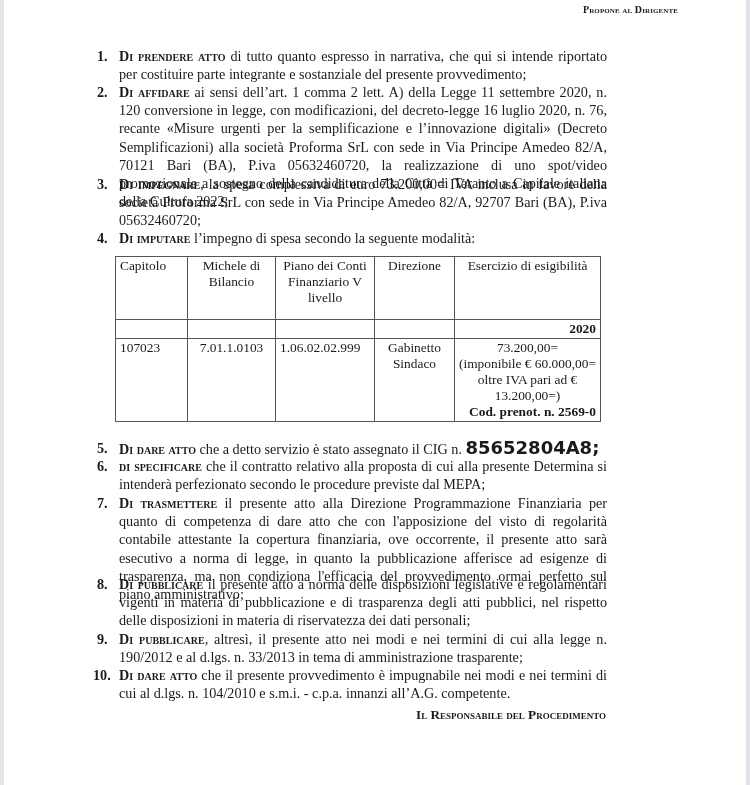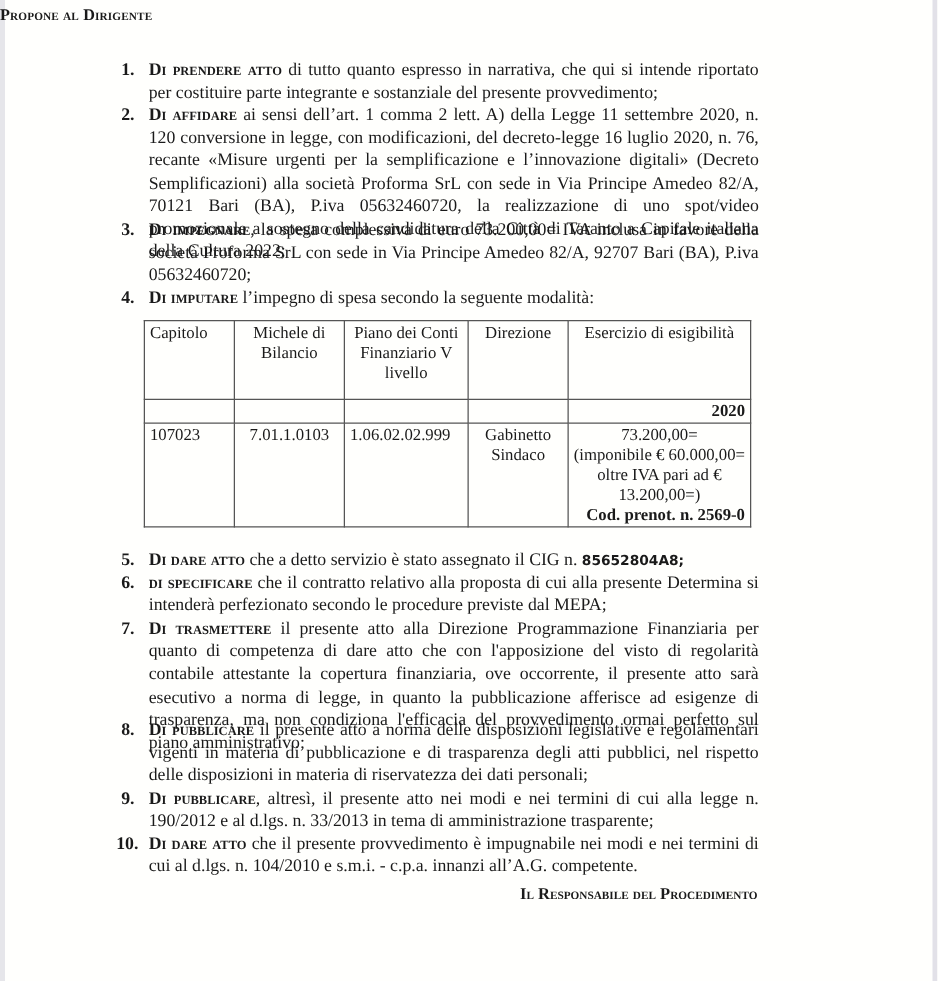--- a/index.html
+++ b/index.html
@@ -8,30 +8,30 @@
     background: #ffffff;
     font-family: "Liberation Serif", "DejaVu Serif", serif;
     color: #1a1a1a;
     position: relative;
   }
   .edge-left { position: absolute; left: 0; top: 0; width: 4px; height: 785px; background: #e6e6ea; }
   .edge-right { position: absolute; right: 0; top: 0; width: 4px; height: 785px; background: #e2e1e8; }
   .page { position: absolute; left: 4px; top: 0; width: 742px; height: 785px; background: #fffffd; }
 
   .title {
-    position: absolute; top: 4px; left: 0; width: 678px; text-align: left;
-    font-weight: bold; font-variant: small-caps; font-size: 13px; letter-spacing: 0.1px;
+    position: absolute; top: 4px; left: 0; width: 678px; text-align: right;
+    font-weight: bold; font-variant: small-caps; font-size: 10px; letter-spacing: 0.1px;
   }
 
   .item { position: absolute; left: 97px; width: 510px; font-size: 14.2px; line-height: 18.2px; }
   .item .num { position: absolute; left: 0; top: 0; font-weight: bold; }
   .item .body { margin-left: 22px; text-align: justify; }
   .item.ten .num { left: -4px; }
   .lead { font-weight: bold; font-variant: small-caps; }
-  .cig { font-weight: bold; font-family: "DejaVu Sans", sans-serif; font-size: 11px; }
+  .cig { font-weight: bold; font-family: "DejaVu Sans", sans-serif; font-size: 18px; }
 
   table.fin {
     position: absolute; left: 115px; top: 256px;
     border-collapse: collapse; font-size: 13.4px; line-height: 16px;
     font-family: "Liberation Serif", serif;
   }
   table.fin td { border: 1px solid #555; vertical-align: top; padding: 1px 4px; }
   .c1 { width: 63px; margin-left: 24px; }
   .c2 { width: 79px; text-align: center; }
   .c3 { width: 90px; text-align: center; }

